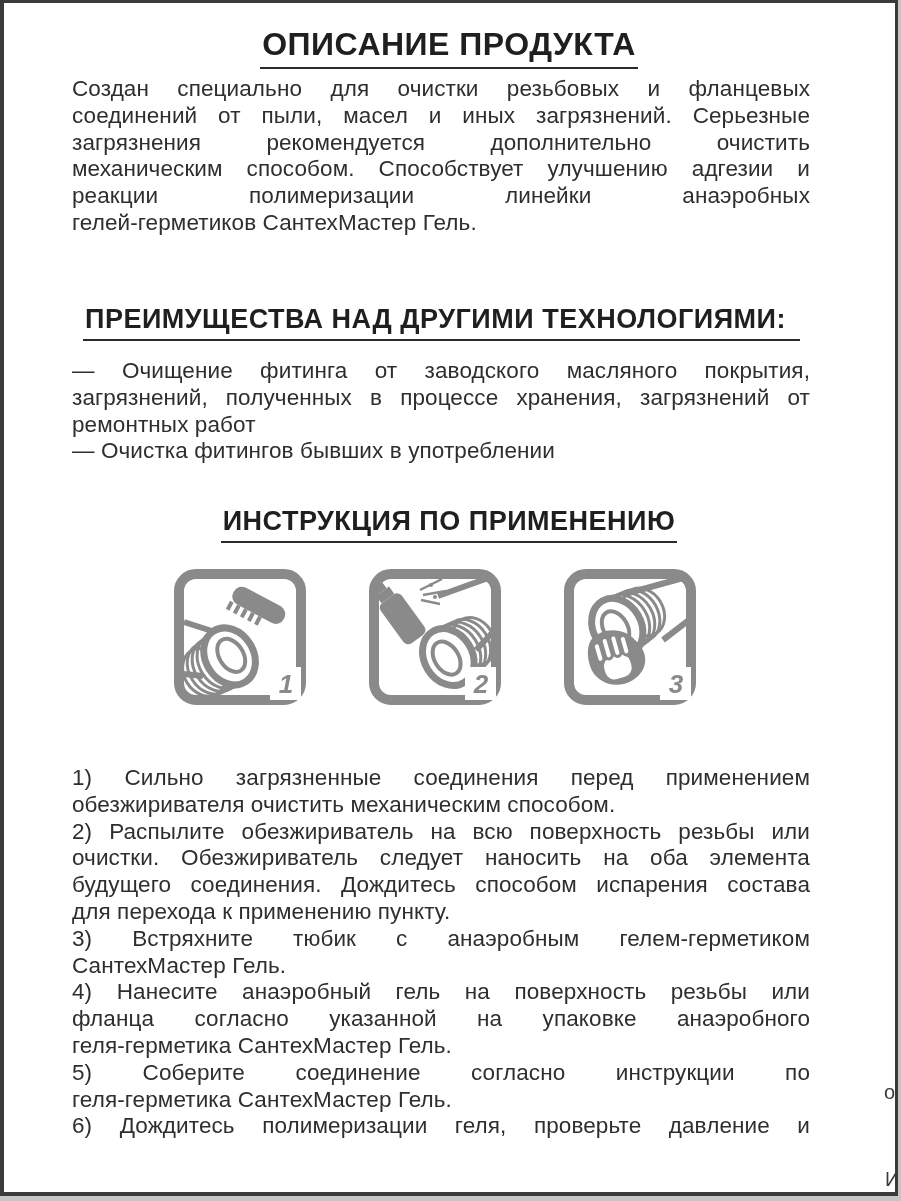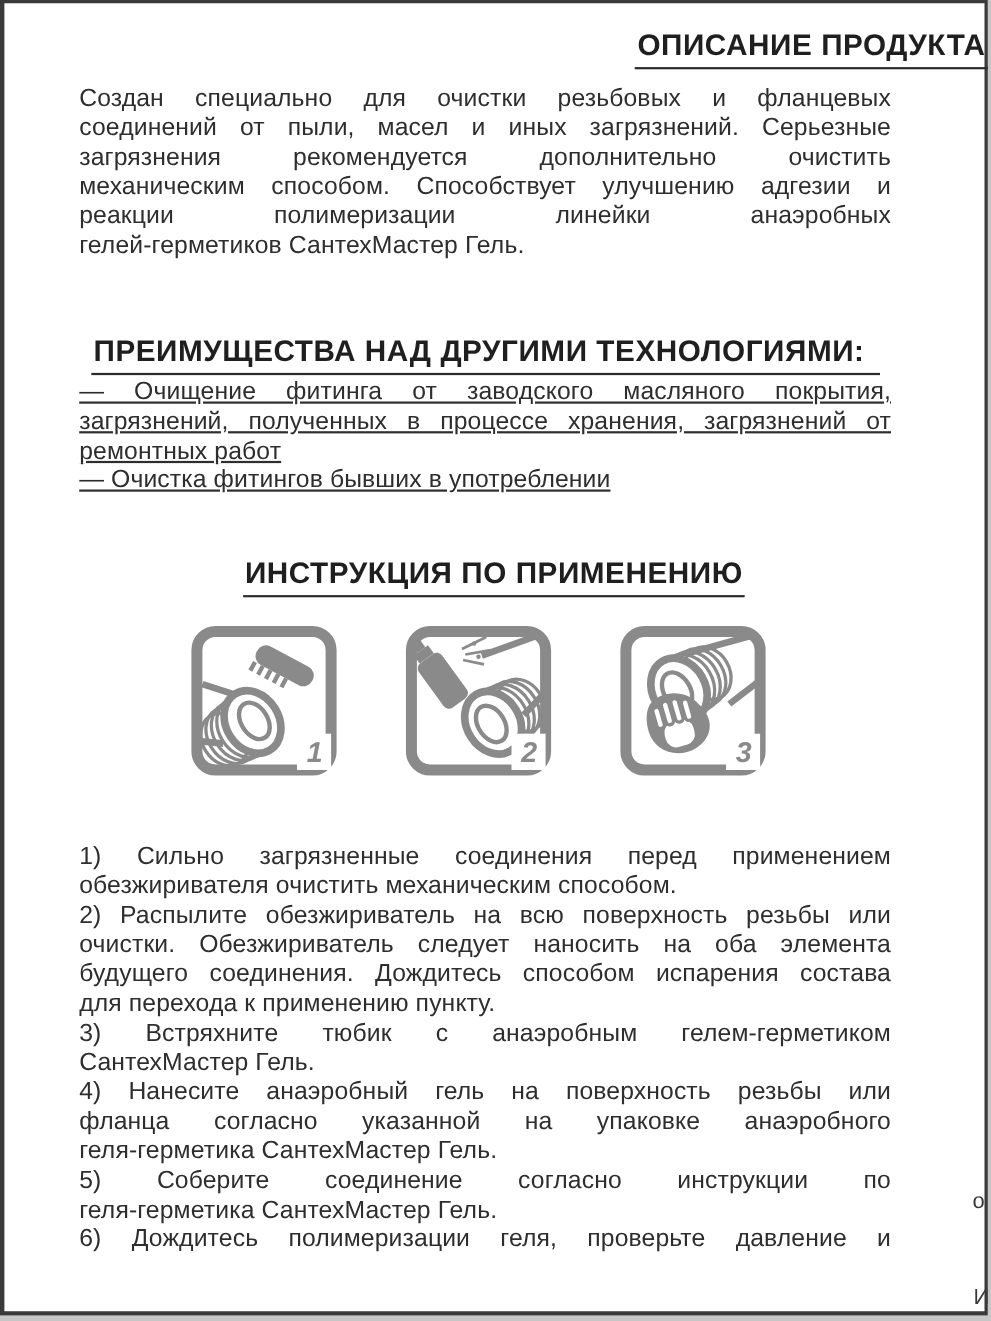--- a/index.html
+++ b/index.html
@@ -15,32 +15,32 @@
   .frame{
     position:absolute;top:0;left:0;
     width:898px;height:1196px;
     box-sizing:border-box;
     background:#ffffff;
     border:3px solid #3a3a3a;
     border-left-width:4px;
     border-bottom-width:4px;
   }
   h1,h2,h3{margin:0;font-weight:bold;color:#1f1f1f;letter-spacing:.5px;text-align:right;}
-  h1{position:absolute;top:26px;left:0;width:898px;font-size:27px;text-align:right;}
+  h1{position:absolute;top:26px;left:0;width:898px;font-size:32px;text-align:center;}
   h2{position:absolute;top:304px;left:83px;font-size:27px;}
   h3{position:absolute;top:506px;left:0;width:898px;font-size:27px;text-align:center;}
   .u{border-bottom:2px solid #2b2b2b;padding:0 2px 5px 2px;}
   .u2{padding-right:14px;}
   .body-text{
     position:absolute;left:72px;width:738px;
     font-size:22.5px;line-height:26.8px;
     color:#2e2e2e;letter-spacing:.1px;
   }
   .desc{top:76px;}
-  .adv{top:343px;text-decoration:underline;}
+  .adv{top:358px;}
   .steps{top:765px;}
   .line{text-align:left;}
   .line.j{text-align:justify;text-align-last:justify;}
   .icons-row{
     position:absolute;top:568px;left:173px;
     display:flex;gap:61px;
   }
   .step-icon{display:block;}
   .num-text{
     font-family:"Liberation Sans",sans-serif;

